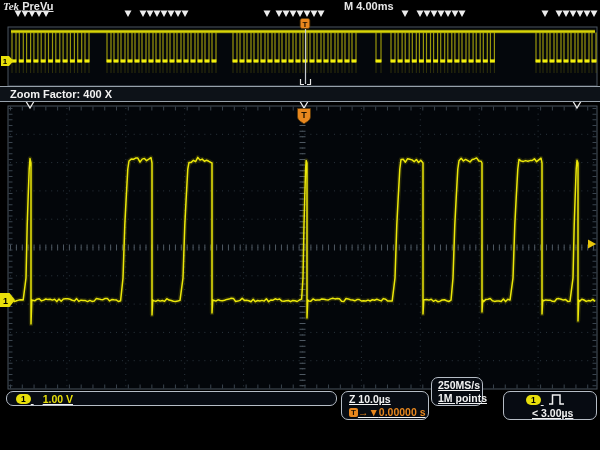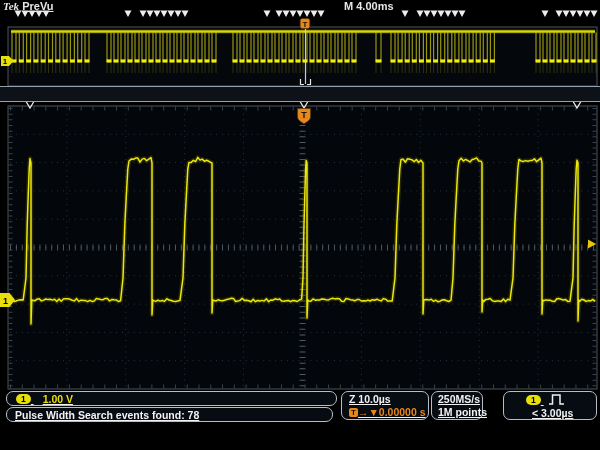--- a/index.html
+++ b/index.html
@@ -484,39 +484,37 @@
       </g>
   </svg>
 
   <div class="abs hdrtxt" style="left:3px;top:0px;">
     <span id="brand">Tek</span>
     <span id="prevu">PreVu</span>
   </div>
   <div class="abs hdrtxt" style="left:344px;top:0px;">M 4.00ms</div>
 
   <div id="zoombar" class="abs">
+    <span style="left:10px;">Zoom Factor: 400 X</span>
   </div>
 
   <div class="box" style="left:6px;top:391px;width:331px;height:15px;padding:1px 0 0 9px;">
     <span class="badge">1</span>
     <span style="color:#e8df0a;margin-left:9px;">1.00 V</span>
   </div>
 
-  <div class="box" style="left:6px;top:407px;width:327px;height:15px;padding:1px 0 0 8px;">
-    <span>Pulse Width Search events found: 78</span>
-  </div>
 
   <div class="box" style="left:341px;top:391px;width:88px;height:29px;padding:1px 0 9px 7px;">
     <div>Z 10.0µs</div>
     <div class="orange nowrap">
       <span class="tbadge">T</span><span>→▼</span><span>0.00000 s</span>
     </div>
   </div>
 
-  <div class="box" style="left:431px;top:391px;width:52px;height:29px;padding:1px 0 0 6px;">
+  <div class="box" style="left:431px;top:377px;width:52px;height:29px;padding:1px 0 0 6px;">
     <div>250MS/s</div>
     <div>1M points</div>
   </div>
 
   <div class="box" style="left:503px;top:391px;width:94px;height:29px;padding:1px 0 0 22px;">
     <div>
       <span class="badge">1</span>
       <svg width="18" height="13" style="position:static;vertical-align:-2px;margin-left:4px;">
         <polyline points="1,11 4.5,11 4.5,2 12,2 12,11 16,11" fill="none" stroke="#f0f0f0" stroke-width="1.5"></polyline>
       </svg>

